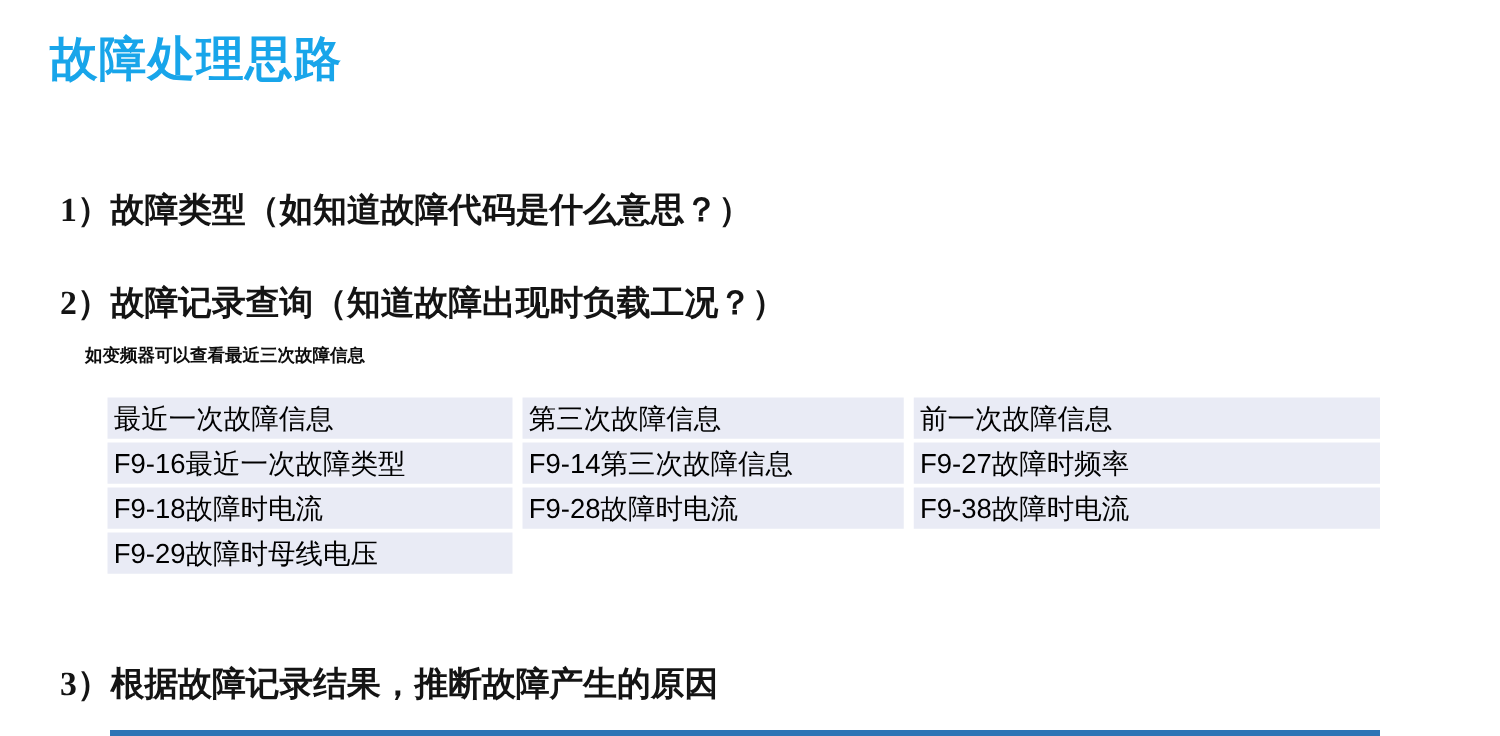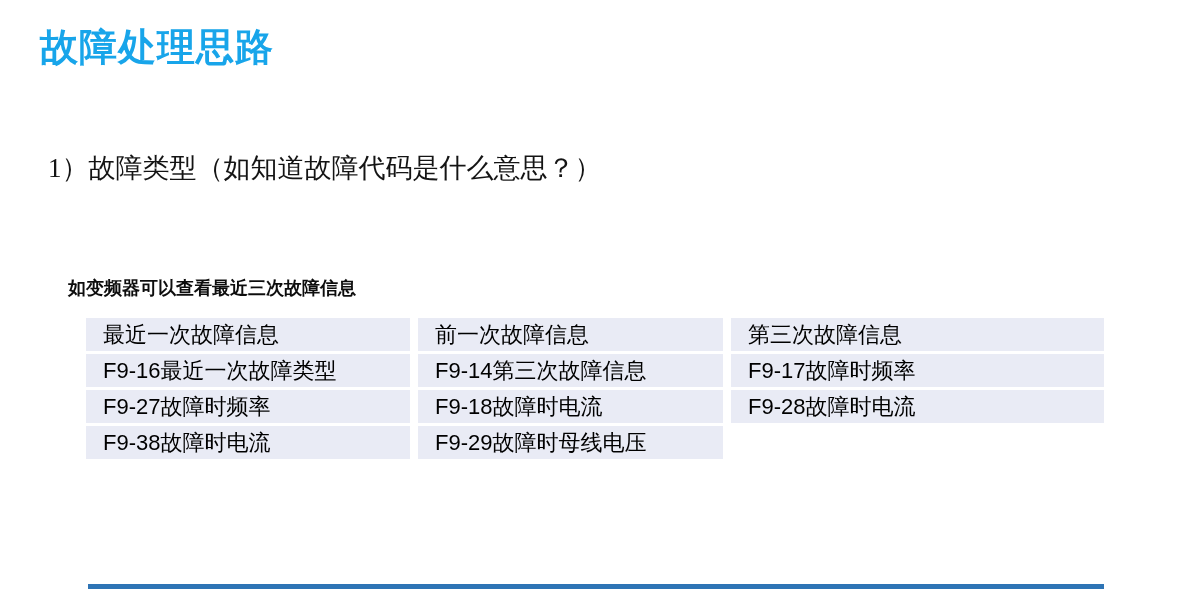--- a/index.html
+++ b/index.html
@@ -25,52 +25,52 @@
     font-weight: 700;
     letter-spacing: 1px;
     color: #18a5ea;
     white-space: nowrap;
   }
   .body-line {
     position: absolute;
     margin: 0;
     font-family: "Liberation Serif", "DejaVu Serif", serif;
     font-size: 27px;
-    font-weight: 400;
+    font-weight: 700;
     color: #141414;
     white-space: nowrap;
   }
   .line1 { left: 48px; top: 150px; }
   .line2 { left: 48px; top: 224px; }
   .line3 { left: 48px; top: 529px; }
   .note {
     position: absolute;
     left: 68px;
     top: 276px;
     margin: 0;
     font-family: "Liberation Sans", "DejaVu Sans", sans-serif;
-    font-size: 18px;
+    font-size: 14px;
     font-weight: 700;
     color: #0d0d0d;
     white-space: nowrap;
   }
   .fault-table {
     position: absolute;
     left: 86px;
     top: 318px;
     display: grid;
     grid-template-columns: 324px 305px 379px;
     column-gap: 8px;
     row-gap: 3px;
   }
   .cell {
     background: #e9ebf5;
     height: 33px;
     line-height: 33px;
-    padding-left: 17px;
+    padding-left: 5px;
     font-family: "Liberation Sans", "DejaVu Sans", sans-serif;
     font-size: 22px;
     font-weight: 400;
     color: #000000;
     white-space: nowrap;
     overflow: hidden;
   }
   .footer-bar {
     position: absolute;
     left: 88px;
@@ -82,37 +82,38 @@
 </style>
 </head>
 <body>
 
 <div class="slide">
 
   <h1 class="title">故障处理思路</h1>
 
   <p class="body-line line1">1）故障类型（如知道故障代码是什么意思？）</p>
 
+  <p class="body-line line2">2）故障记录查询（知道故障出现时负载工况？）</p>
 
   <p class="note">如变频器可以查看最近三次故障信息</p>
 
   <div class="fault-table">
     <div class="cell">最近一次故障信息</div>
+    <div class="cell">第三次故障信息</div>
     <div class="cell">前一次故障信息</div>
-    <div class="cell">第三次故障信息</div>
 
     <div class="cell">F9-16最近一次故障类型</div>
     <div class="cell">F9-14第三次故障信息</div>
 
-    <div class="cell">F9-17故障时频率</div>
     <div class="cell">F9-27故障时频率</div>
 
     <div class="cell">F9-18故障时电流</div>
     <div class="cell">F9-28故障时电流</div>
     <div class="cell">F9-38故障时电流</div>
 
     <div class="cell">F9-29故障时母线电压</div>
   </div>
 
+  <p class="body-line line3">3）根据故障记录结果，推断故障产生的原因</p>
 
   <div class="footer-bar"></div>
 
 </div>
 
 </body></html>

